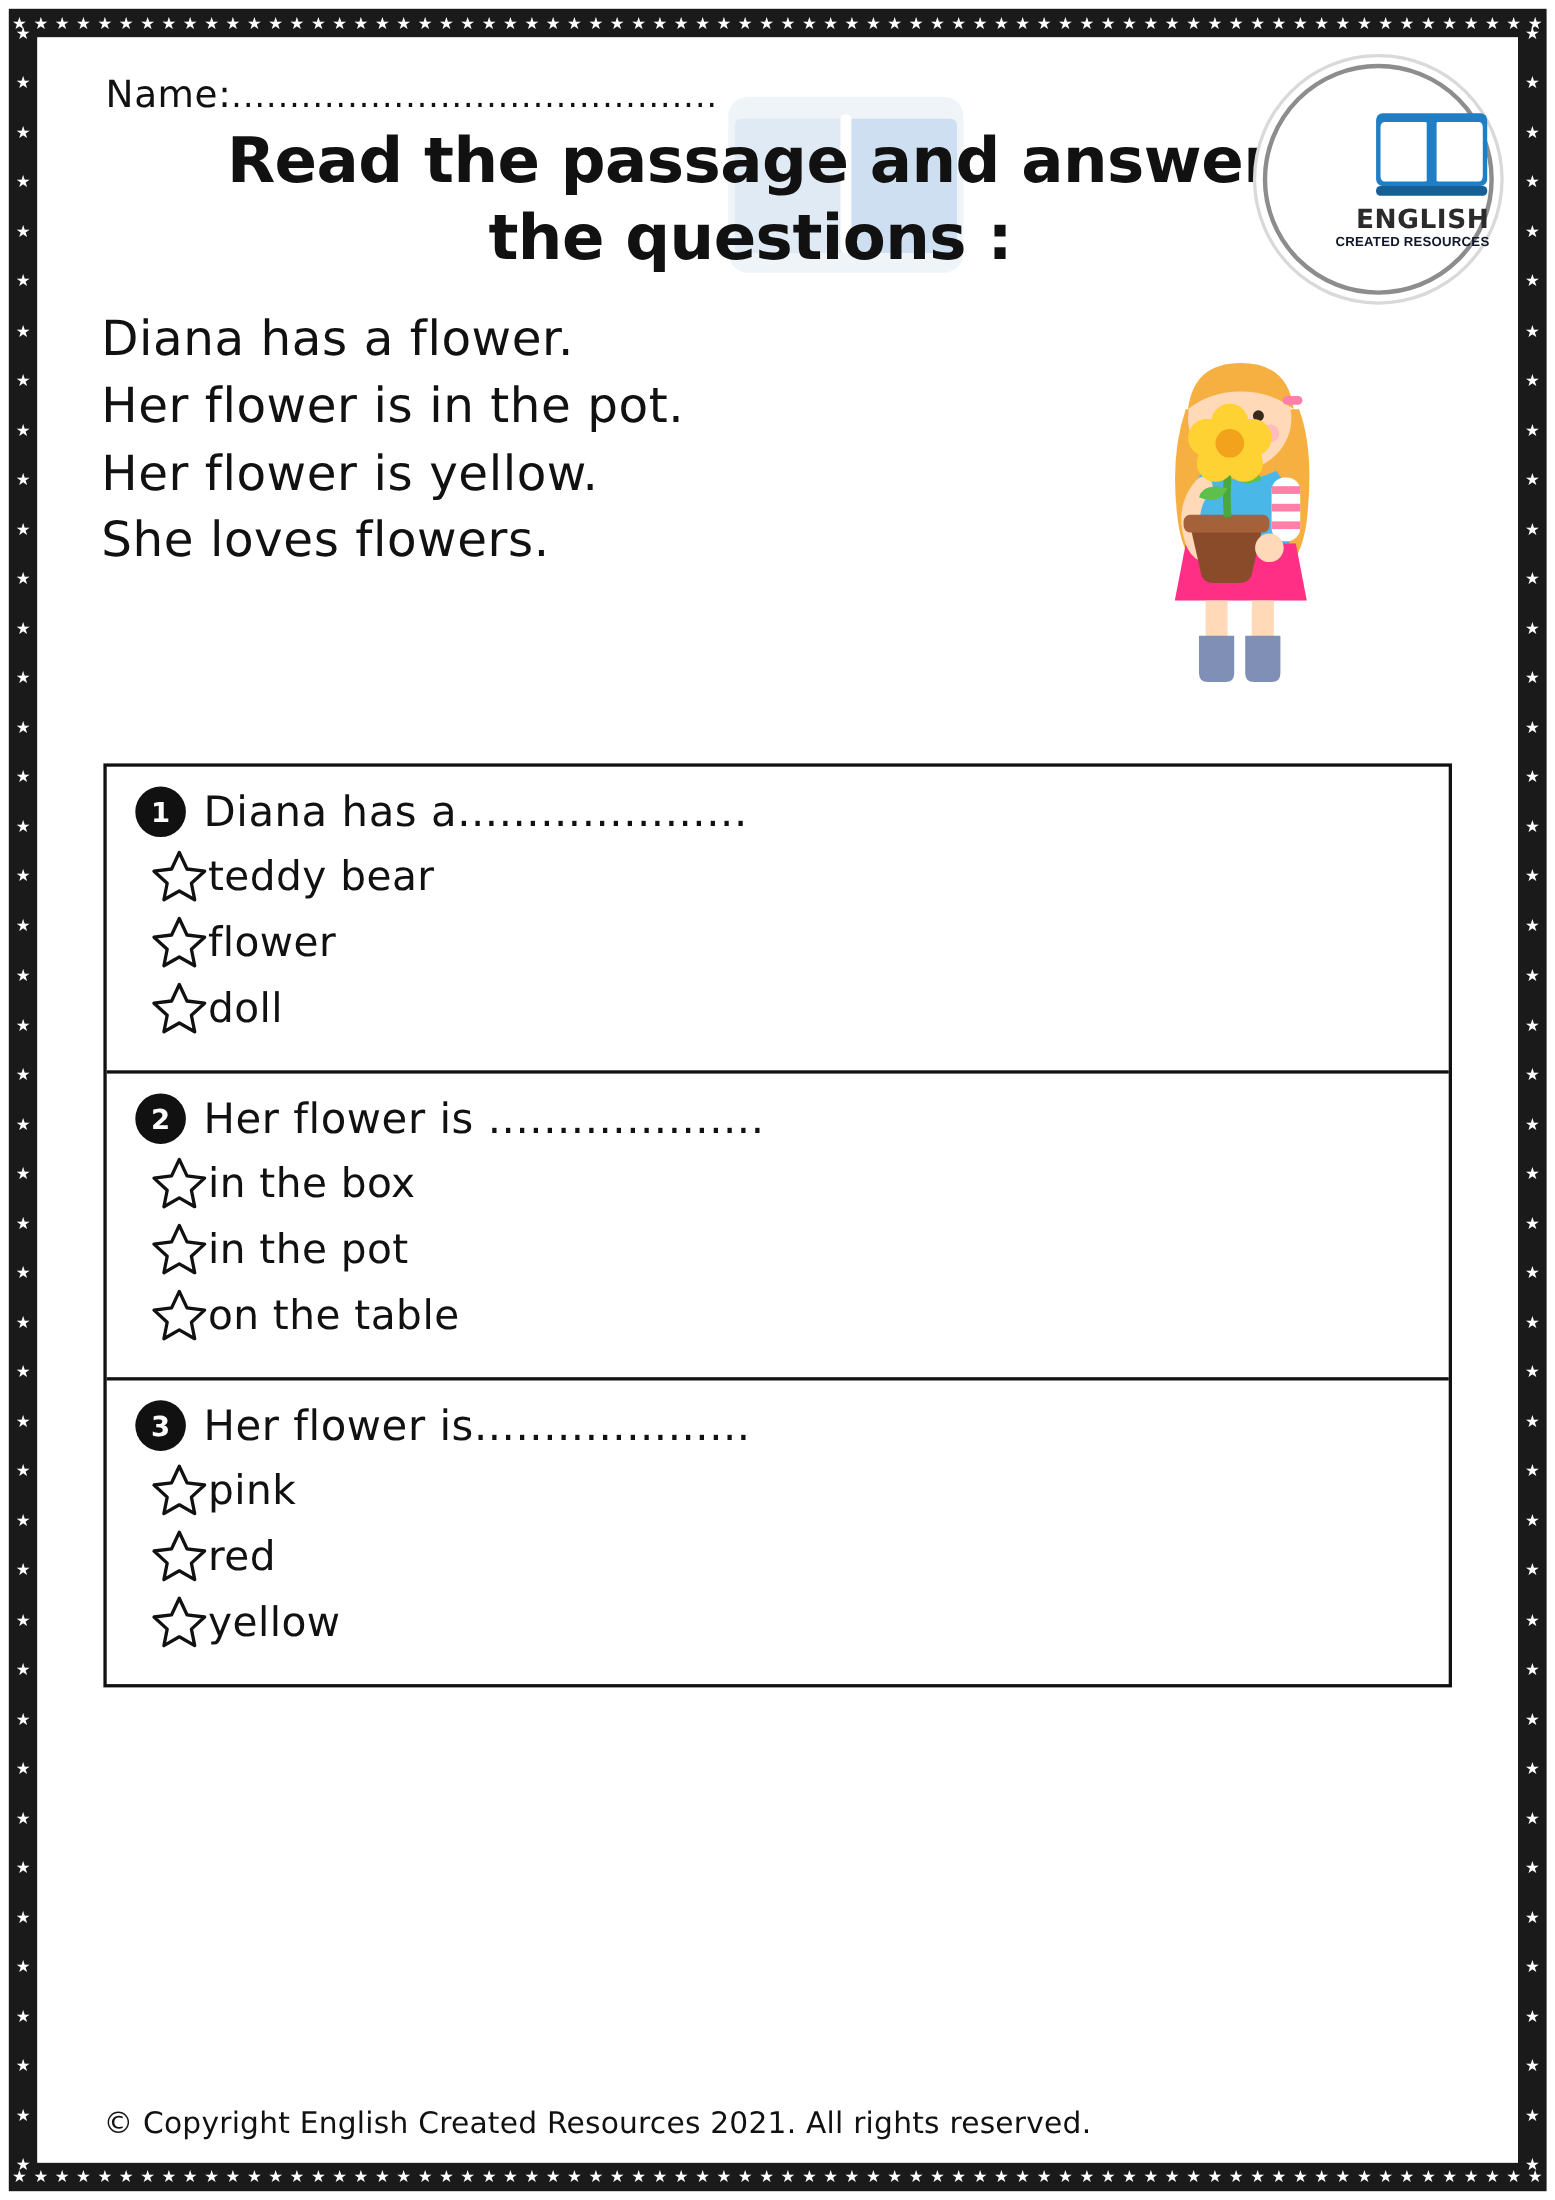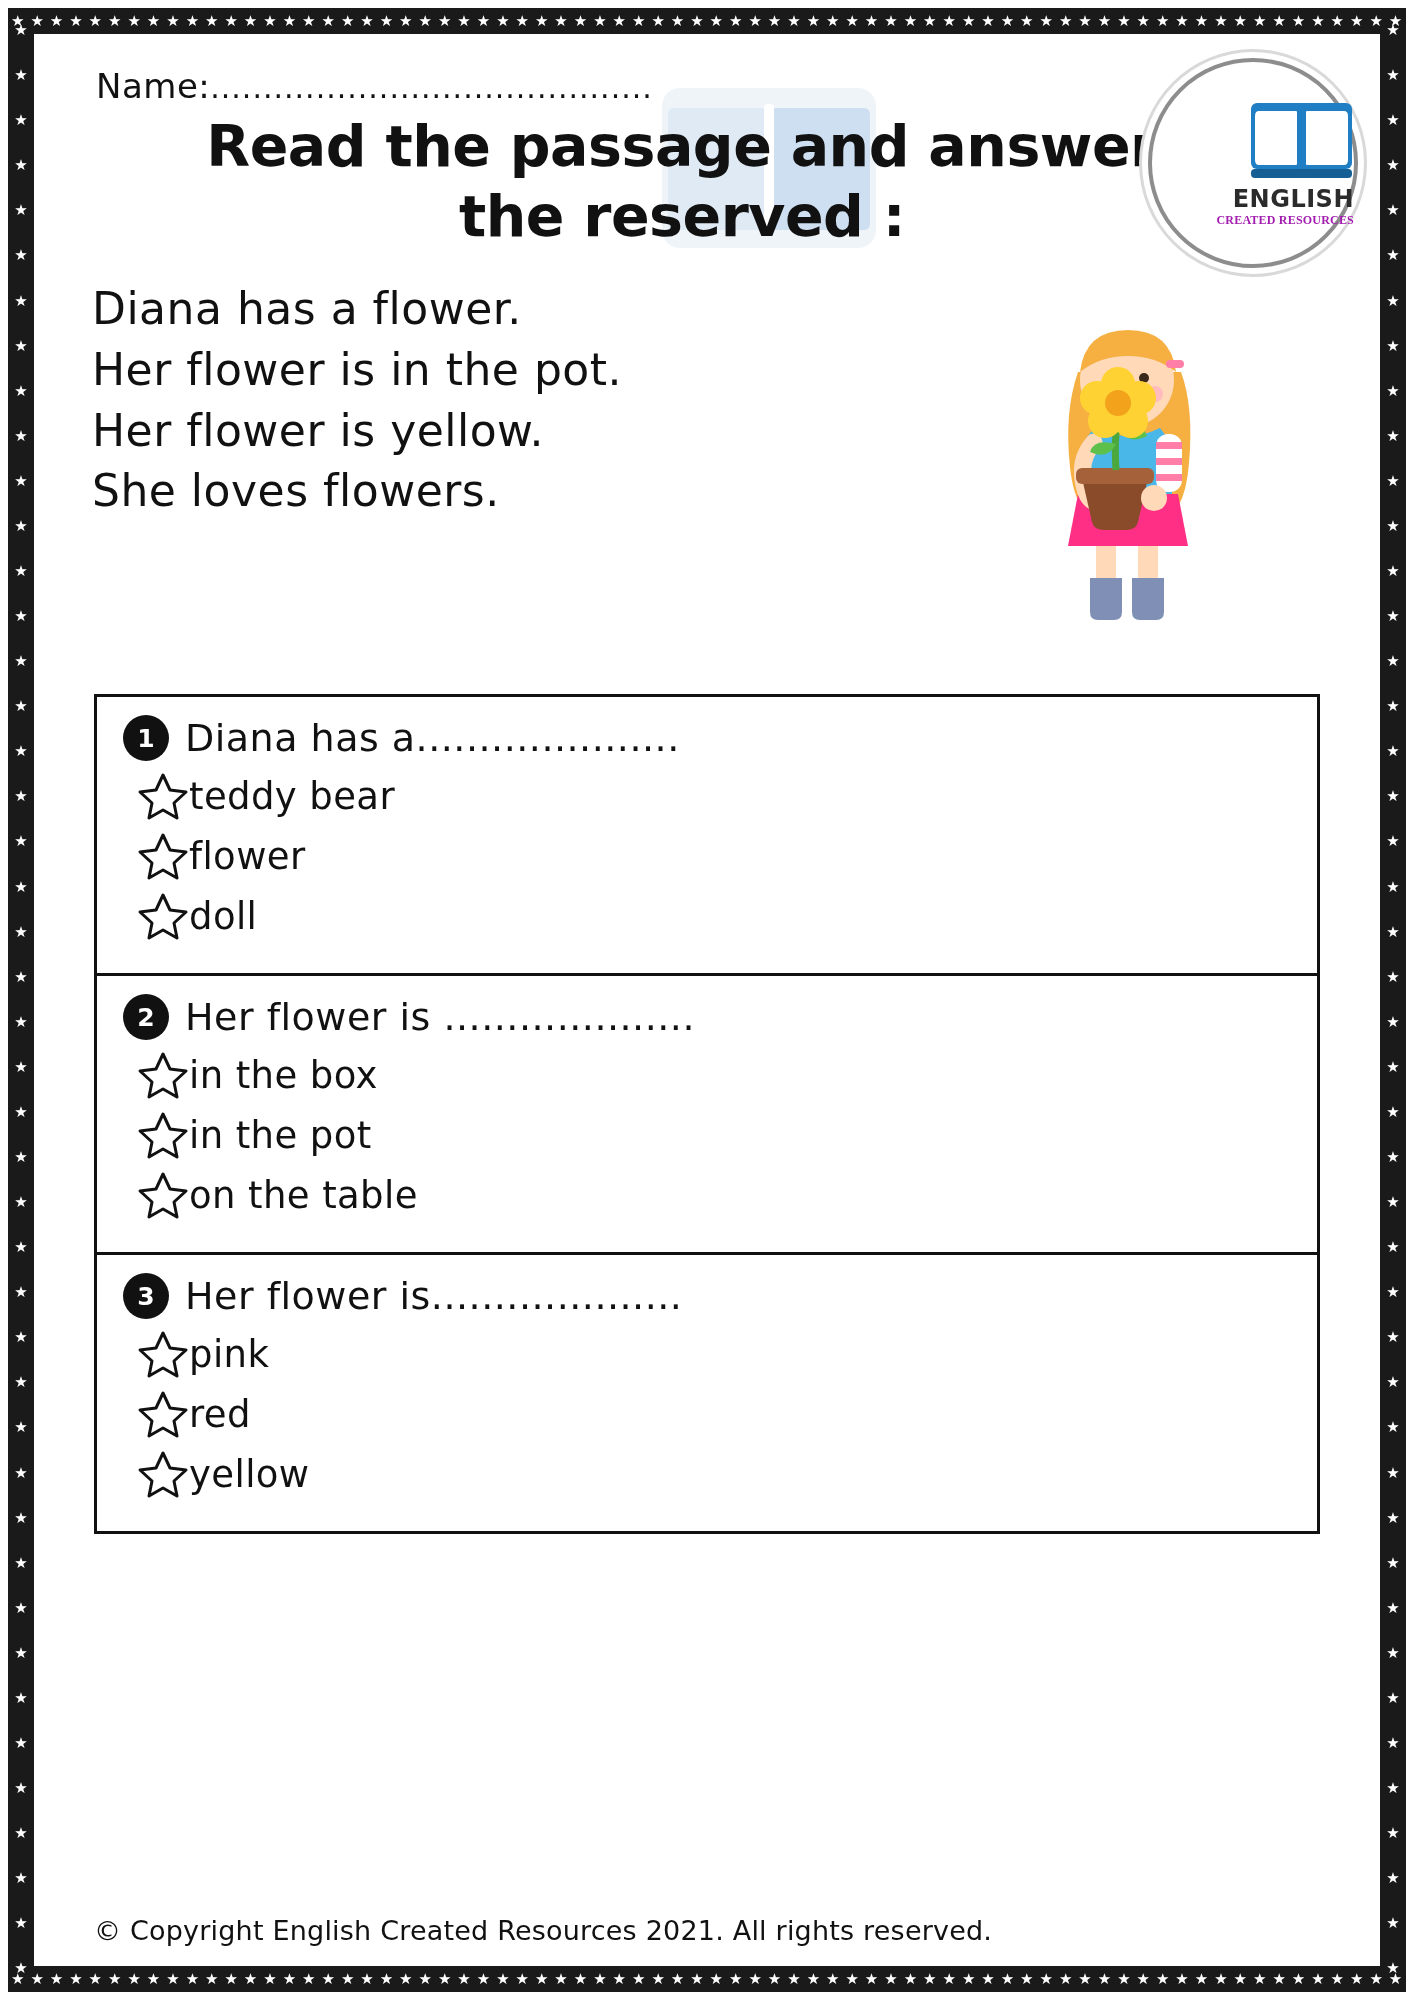--- a/index.html
+++ b/index.html
@@ -111,24 +111,24 @@
   }
   .logo-badge .logo-book { width: 105px; height: 82px; margin-bottom: 4px; }
   .logo-badge .logo-title {
     font-family: "DejaVu Sans", sans-serif;
     font-weight: bold;
     font-size: 24px;
     color: #2b2b2b;
     letter-spacing: 0.5px;
   }
   .logo-badge .logo-sub {
-    font-family: Liberation Serif, serif;
+    font-family: Liberation Sans, sans-serif;
     font-weight: bold;
     font-size: 12px;
-    color: #a21caf;
+    color: #0f172a;
     letter-spacing: 0.2px;
   }
 
   
   .passage {
     position: relative;
     z-index: 3;
     margin: 28px 0 0 18px;
     font-family: "DejaVu Sans", sans-serif;
     font-size: 44px;
@@ -469,21 +469,21 @@
       <path d="M122 34 h88 q6 0 6 7 v108 q0 7 -6 7 h-88 q-6 0 -6 -7 v-108 q0 -7 6 -7 z" fill="#c8dcf0"></path>
       <rect x="110" y="30" width="10" height="126" rx="4" fill="#ffffff"></rect>
     </svg>
 
     <div class="name-line">
       <span>Name:</span><span class="dots">..........................................</span>
     </div>
 
     <div class="title">
       <div>Read the passage and answer</div>
-      <div>the reserved :</div>
+      <div>the questions :</div>
     </div>
 
     <div class="logo-badge">
       <svg class="logo-book" viewBox="0 0 105 82">
         <rect x="2" y="4" width="101" height="66" rx="6" fill="#1f7ec4"></rect>
         <path d="M10 12 h36 q4 0 4 5 v44 q0 5 -4 5 h-36 q-4 0 -4 -5 v-44 q0 -5 4 -5z" fill="#ffffff"></path>
         <path d="M59 12 h36 q4 0 4 5 v44 q0 5 -4 5 h-36 q-4 0 -4 -5 v-44 q0 -5 4 -5z" fill="#ffffff"></path>
         <rect x="48" y="8" width="9" height="62" rx="3" fill="#1f7ec4"></rect>
         <rect x="2" y="70" width="101" height="9" rx="4" fill="#155f95"></rect>
       </svg>

